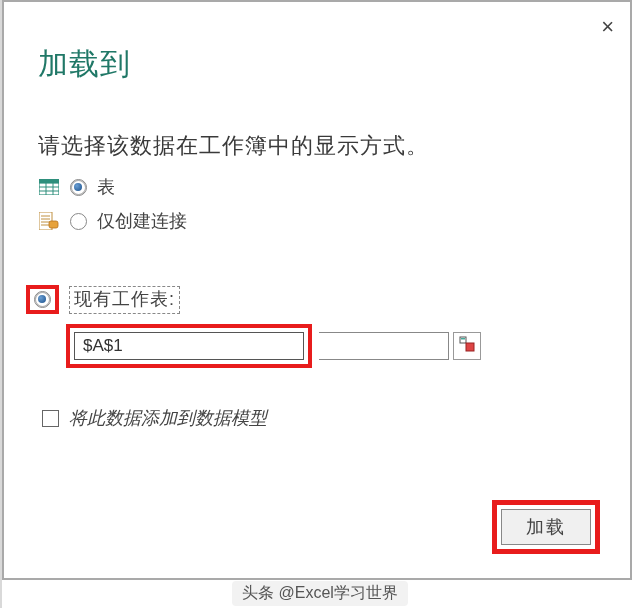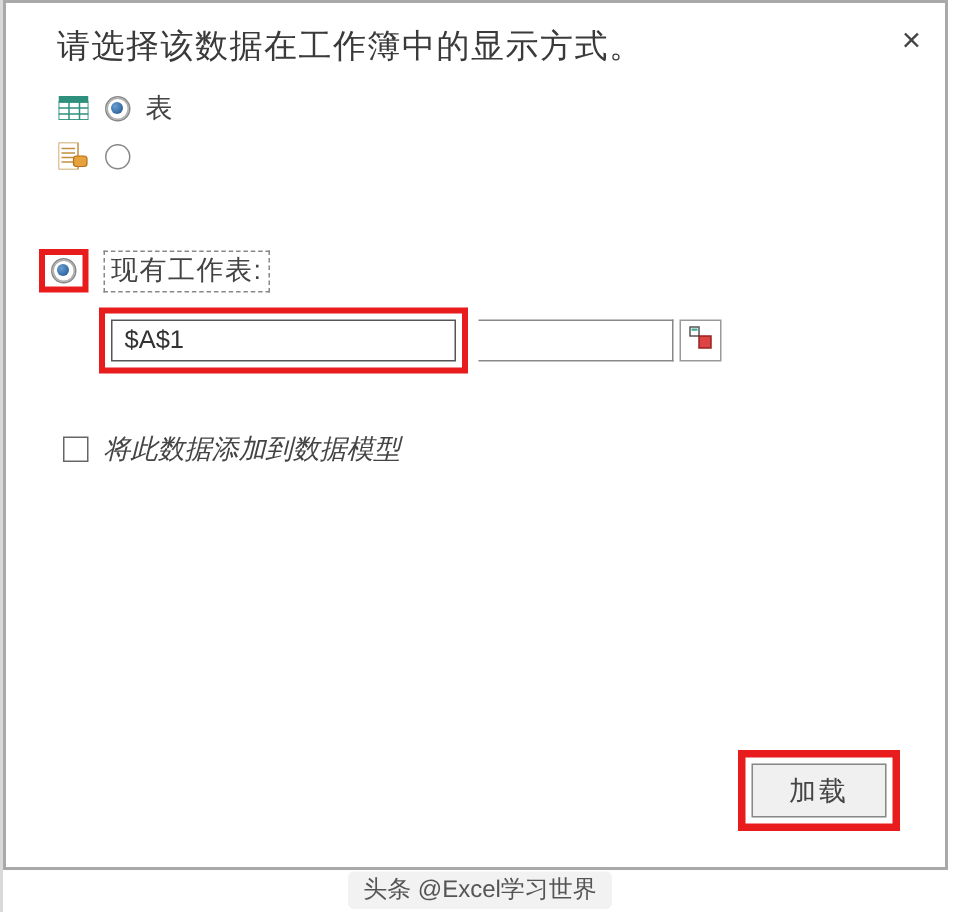--- a/index.html
+++ b/index.html
@@ -206,20 +206,21 @@
   </style>
 </head>
 <body>
 
 <div class="left-edge"></div>
 
 <div class="dialog">
 
   <div class="close-x">×</div>
 
+  <div class="title">加载到</div>
 
   <div class="section-label">请选择该数据在工作簿中的显示方式。</div>
 
   <div class="option-row">
     <span class="icon-cell table-icon">
       <svg width="20" height="16" viewBox="0 0 20 16">
         <rect x="0" y="0" width="20" height="4" fill="#2e8f7c"></rect>
         <rect x="0" y="4" width="20" height="12" fill="none" stroke="#2e8f7c" stroke-width="1.2"></rect>
         <line x1="0" y1="8" x2="20" y2="8" stroke="#2e8f7c" stroke-width="1"></line>
         <line x1="0" y1="12" x2="20" y2="12" stroke="#2e8f7c" stroke-width="1"></line>
@@ -236,20 +237,21 @@
       <svg width="20" height="18" viewBox="0 0 20 18">
         <rect x="0" y="0" width="13" height="18" fill="#fff" stroke="#c09040" stroke-width="1"></rect>
         <line x1="2" y1="4" x2="11" y2="4" stroke="#c09040" stroke-width="1"></line>
         <line x1="2" y1="7" x2="11" y2="7" stroke="#c09040" stroke-width="1"></line>
         <line x1="2" y1="10" x2="11" y2="10" stroke="#c09040" stroke-width="1"></line>
         <line x1="2" y1="13" x2="11" y2="13" stroke="#c09040" stroke-width="1"></line>
         <rect x="10" y="9" width="9" height="7" rx="2" fill="#e6a23c" stroke="#b8711a" stroke-width="0.8"></rect>
       </svg>
     </span>
     <span class="radio"></span>
+    <span>仅创建连接</span>
   </div>
 
   <div class="gap-block"></div>
 
 
 
   <div class="option-row" style="margin-left:-8px;">
     <span class="redbox radio-wrap">
       <span class="radio selected"></span>
     </span>

